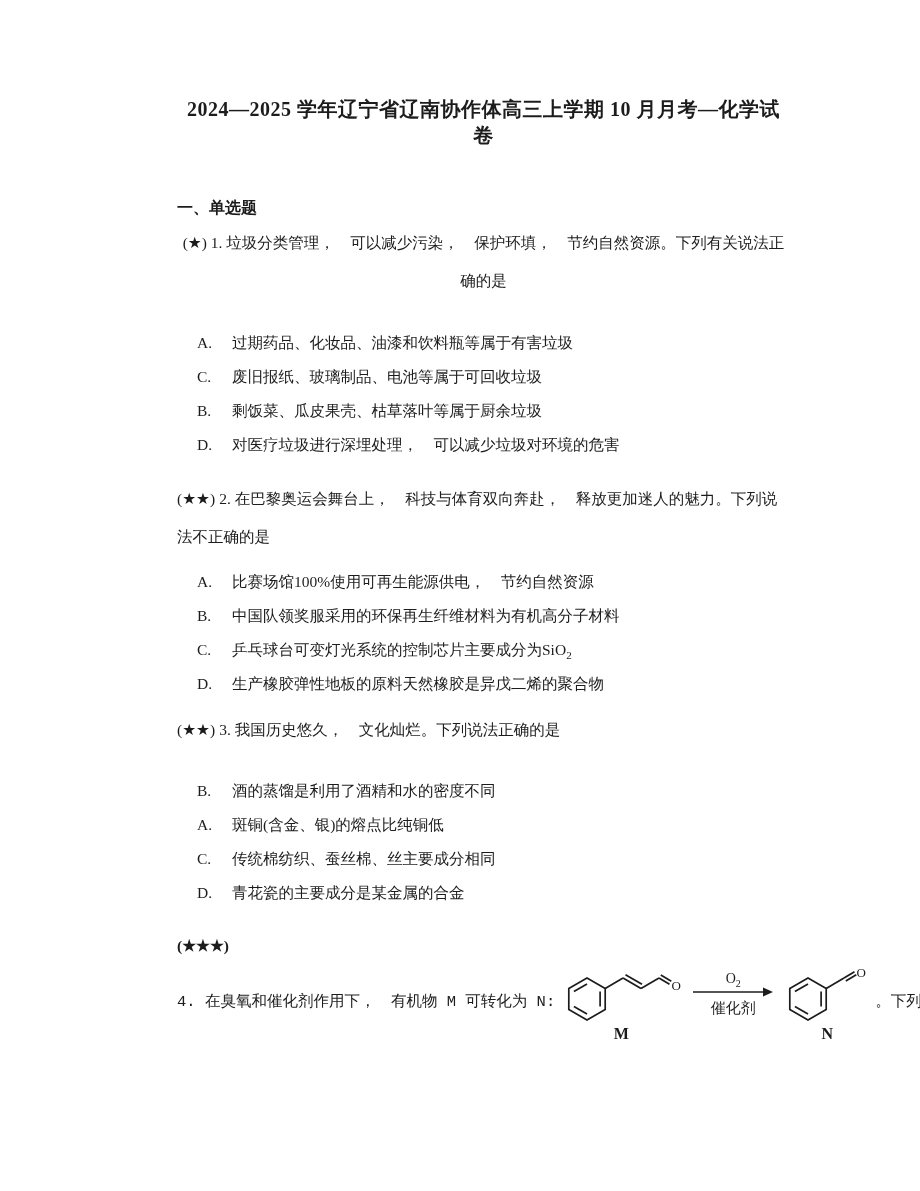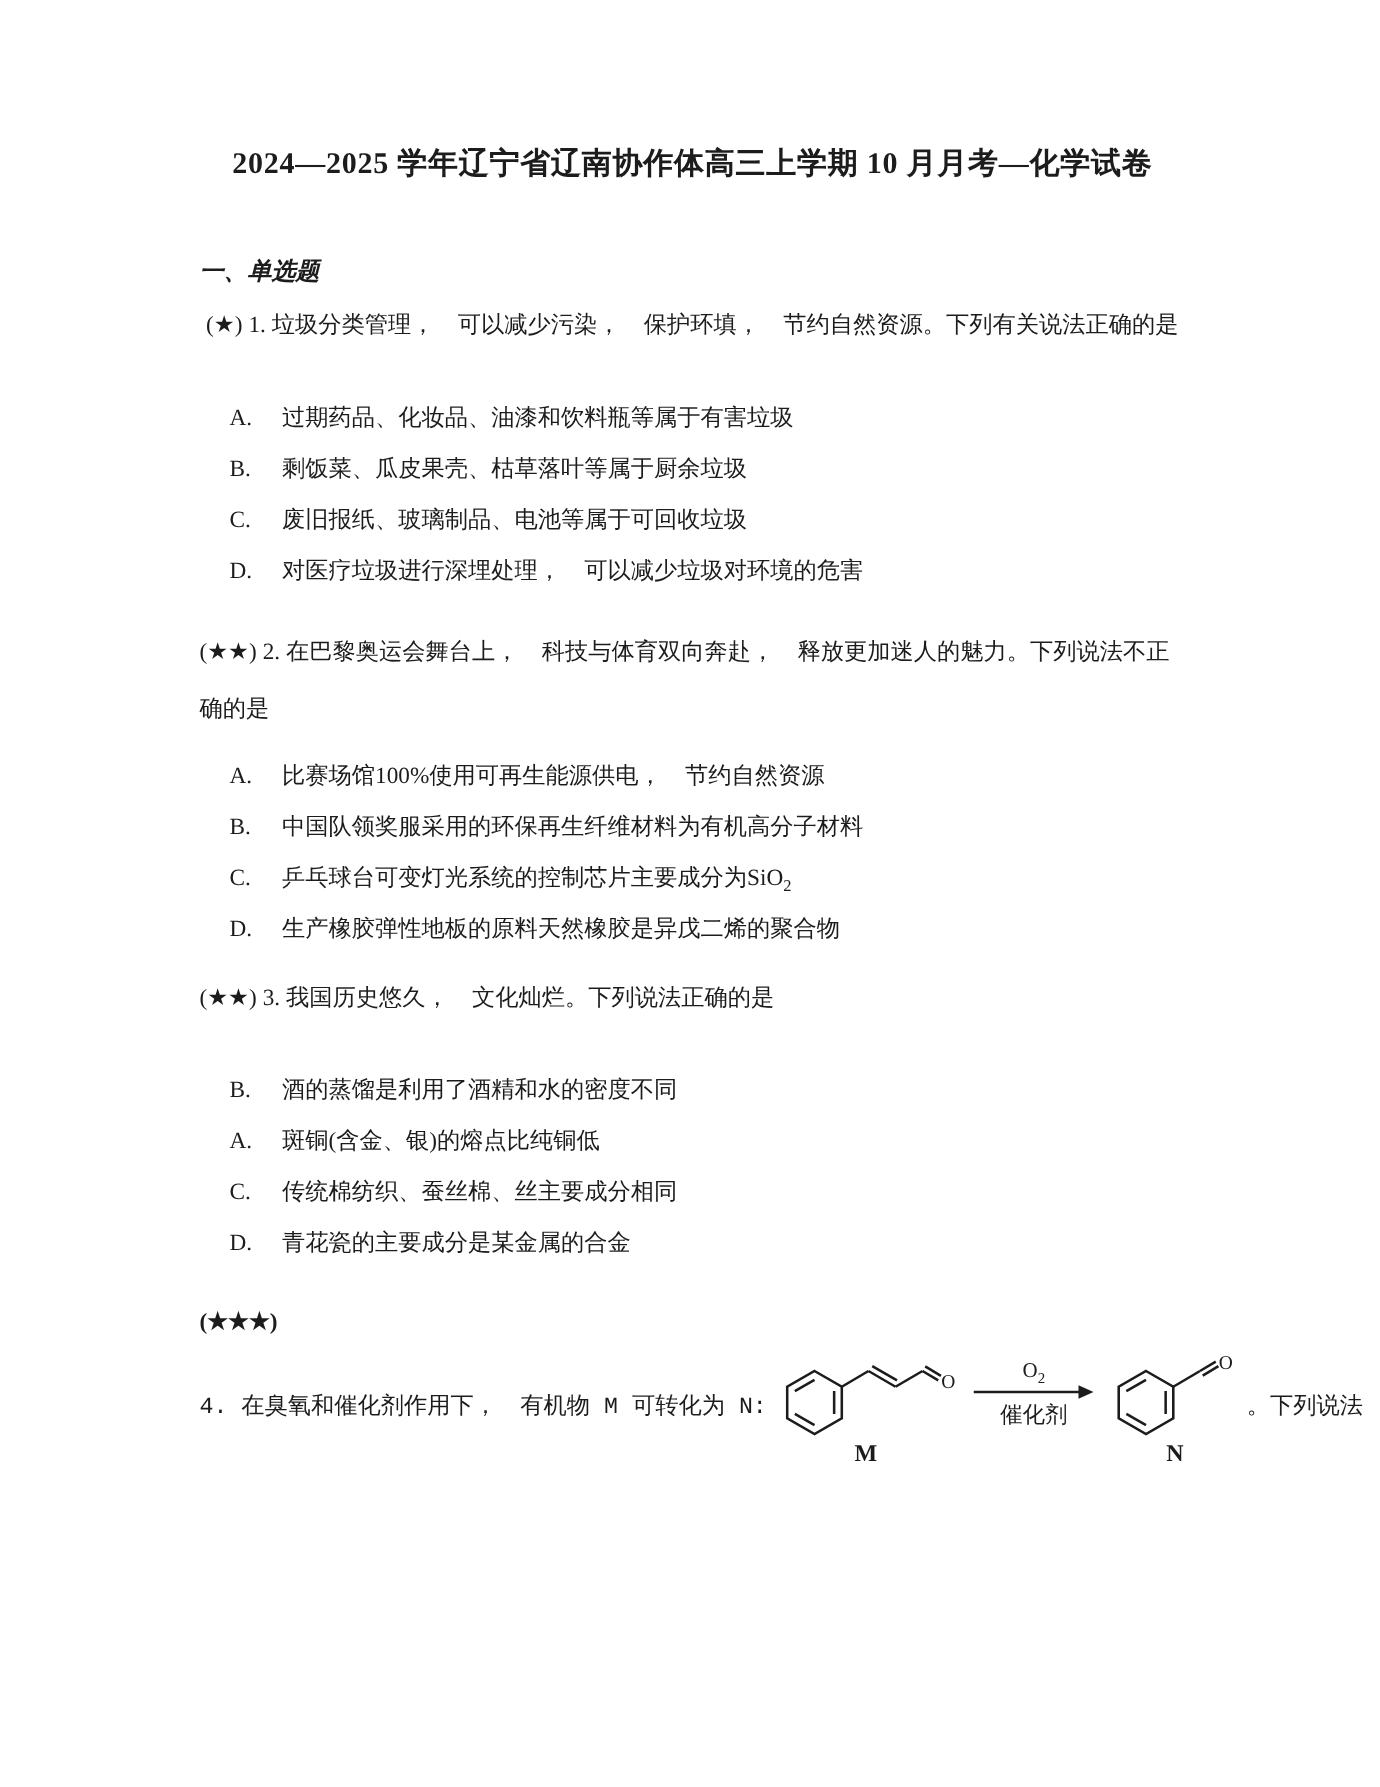--- a/index.html
+++ b/index.html
@@ -6,37 +6,37 @@
   html, body { margin: 0; padding: 0; background: #ffffff; }
   .page {
     position: relative;
     width: 920px;
     height: 1191px;
     margin: 0 auto;
     background: #ffffff;
     color: #1c1c1c;
     font-family: "Liberation Serif", "DejaVu Serif", serif;
     overflow: hidden;
+    padding-left: 44px;
   }
   .content { padding: 96px 130px 0 133px; }
 
   .doc-title {
     margin: 0;
     font-size: 20px;
     line-height: 26px;
     font-weight: bold;
     text-align: center;
     letter-spacing: 0.5px;
   }
   .section-heading {
     margin: 50px 0 0 0;
     font-size: 16px;
     line-height: 20px;
     font-weight: bold;
-    font-style: italic;
   }
 
   .stem {
     margin: 0;
     font-size: 15.5px;
     line-height: 38px;
   }
   .stars { margin-right: 4px; }
   .stem-1 { margin-top: 6px; text-align: center; }
   .stem-2 { margin-top: 25px; }
@@ -105,22 +105,22 @@
   <div class="content">
 
     <h1 class="doc-title">2024—2025 学年辽宁省辽南协作体高三上学期 10 月月考—化学试卷</h1>
 
     <div class="section-heading">一、单选题</div>
 
     <section>
       <p class="stem stem-1"><span class="stars">(★)</span><span>1. 垃圾分类管理，　可以减少污染，　保护环填，　节约自然资源。下列有关说法正确的是</span></p>
       <div class="options">
         <div class="option"><span class="opt-label">A.</span><span>过期药品、化妆品、油漆和饮料瓶等属于有害垃圾</span></div>
+        <div class="option"><span class="opt-label">C.</span><span>废旧报纸、玻璃制品、电池等属于可回收垃圾</span></div>
         <div class="option"><span class="opt-label">B.</span><span>剩饭菜、瓜皮果壳、枯草落叶等属于厨余垃圾</span></div>
-        <div class="option"><span class="opt-label">C.</span><span>废旧报纸、玻璃制品、电池等属于可回收垃圾</span></div>
         <div class="option"><span class="opt-label">D.</span><span>对医疗垃圾进行深埋处理，　可以减少垃圾对环境的危害</span></div>
       </div>
     </section>
 
     <section>
       <p class="stem stem-2"><span class="stars">(★★)</span><span>2. 在巴黎奥运会舞台上，　科技与体育双向奔赴，　释放更加迷人的魅力。下列说法不正确的是</span></p>
       <div class="options options-2">
         <div class="option"><span class="opt-label">A.</span><span>比赛场馆100%使用可再生能源供电，　节约自然资源</span></div>
         <div class="option"><span class="opt-label">B.</span><span>中国队领奖服采用的环保再生纤维材料为有机高分子材料</span></div>
         <div class="option"><span class="opt-label">C.</span><span>乒乓球台可变灯光系统的控制芯片主要成分为SiO</span><sub class="opt-sub">2</sub></div>

